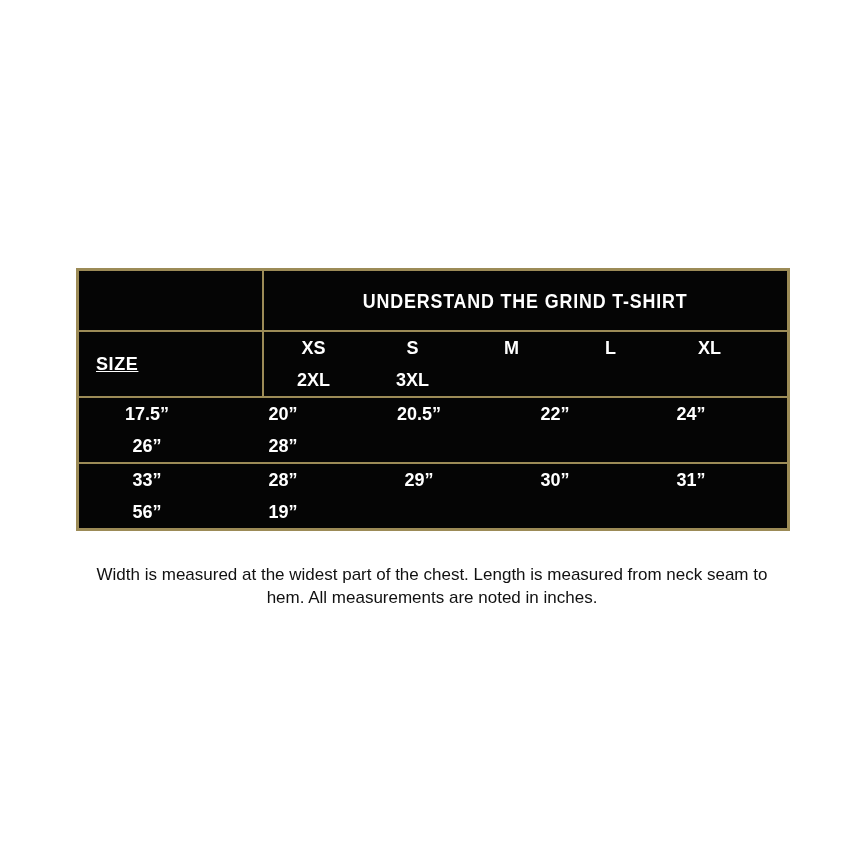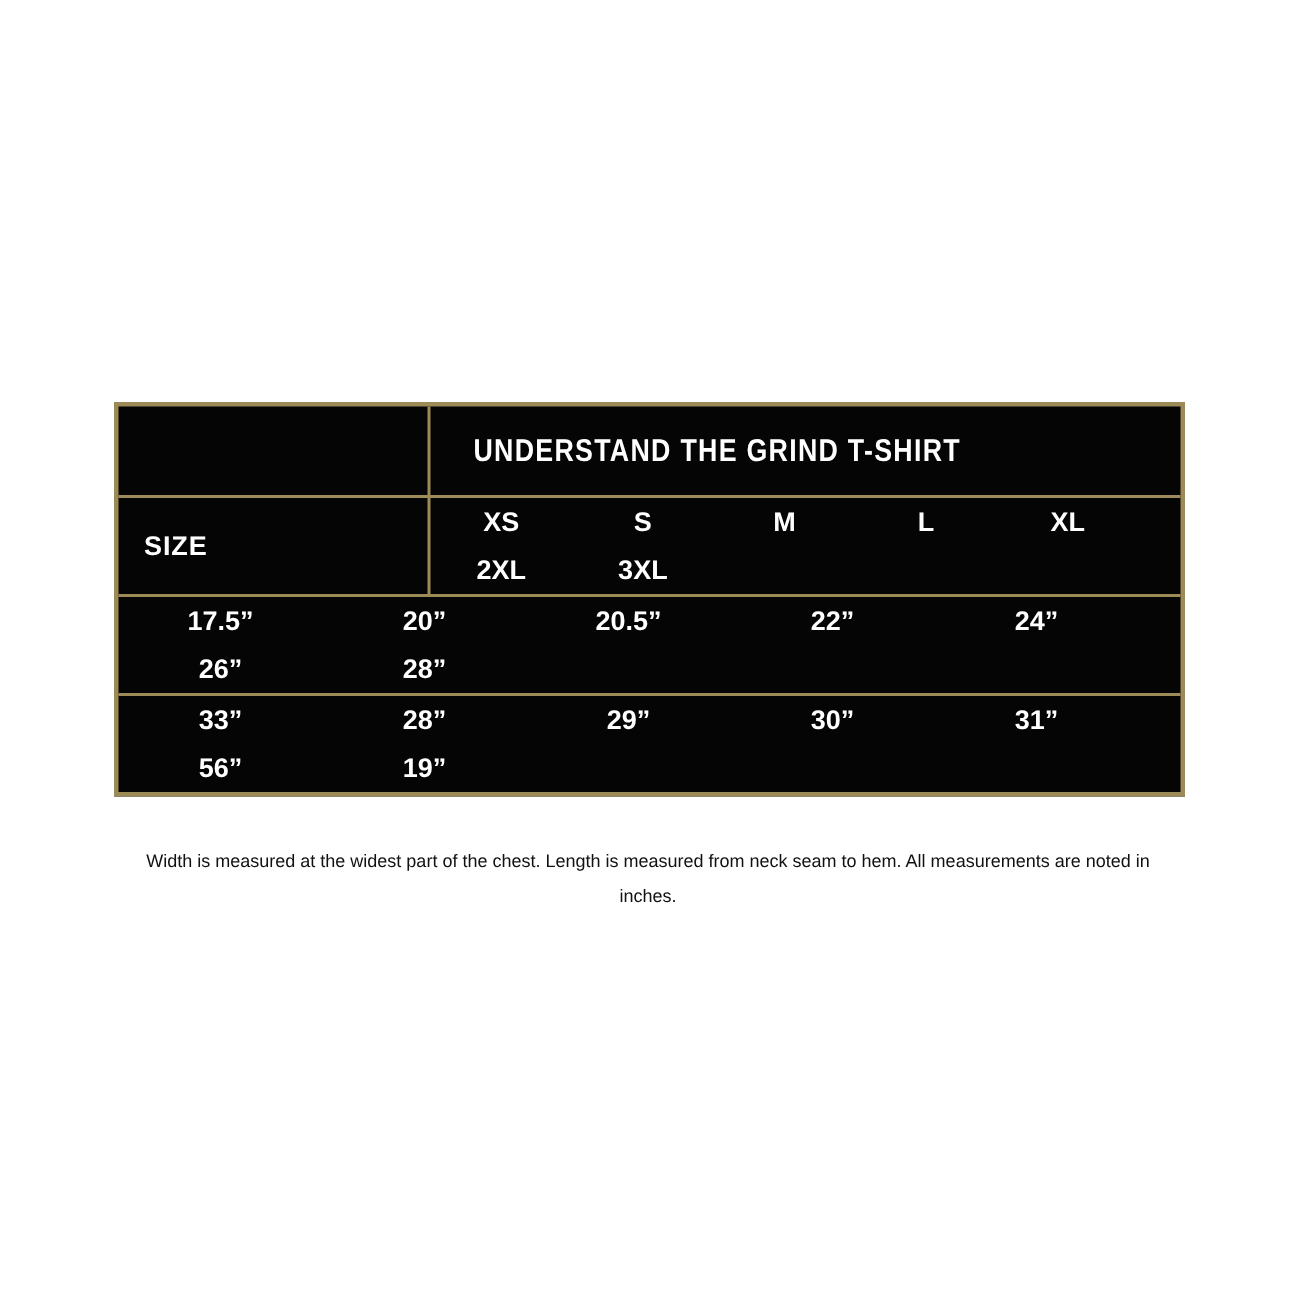--- a/index.html
+++ b/index.html
@@ -28,48 +28,49 @@
     display: flex;
     height: 64px;
   }
   .row.title-row {
     height: 59px;
   }
   .row + .row {
     border-top: 2px solid #9c8b57;
   }
   .label-cell {
-    width: 208px;
+    width: 185px;
     box-sizing: border-box;
     border-right: 2px solid #9c8b57;
     display: flex;
     align-items: center;
     padding-left: 17px;
     color: #ffffff;
     font-size: 18px;
     font-weight: 700;
     letter-spacing: 0.6px;
     flex-shrink: 0;
+    text-decoration: underline;
   }
   .data-area {
     flex: 1;
     display: grid;
     grid-template-columns: repeat(5, 1fr);
     align-items: center;
     justify-items: center;
     padding-right: 28px;
     color: #ffffff;
     font-size: 18px;
     font-weight: 700;
   }
   .title-area {
     flex: 1;
     display: flex;
     align-items: center;
-    justify-content: flex-start;
+    justify-content: center;
     color: #ffffff;
   }
   .title-text {
     display: inline-block;
     font-size: 21px;
     font-weight: 700;
     letter-spacing: 1px;
     transform: scaleX(0.85);
     transform-origin: center;
     white-space: nowrap;
@@ -79,21 +80,21 @@
   }
   .note {
     position: absolute;
     top: 563px;
     left: 50%;
     transform: translateX(-50%);
     width: 700px;
     margin: 0;
     text-align: center;
     color: #111111;
-    font-size: 12px;
+    font-size: 17px;
     line-height: 23px;
     font-weight: 400;
   }
 </style>
 </head>
 <body>
 
 <div class="page">
 
   <div class="chart-table">

